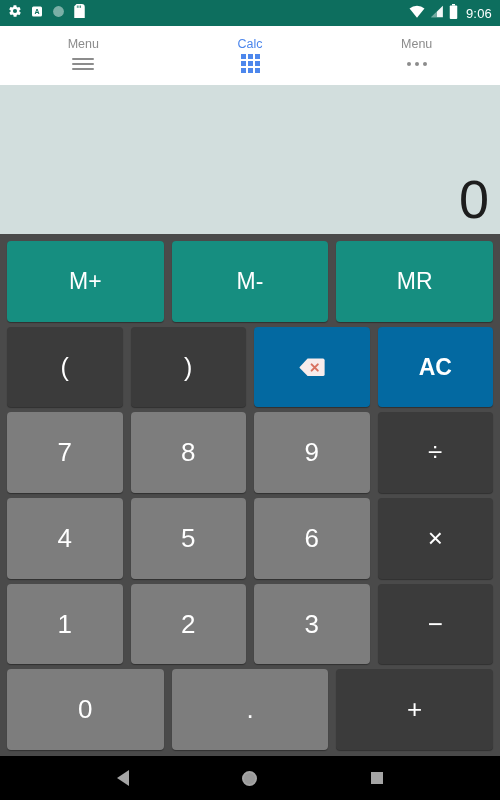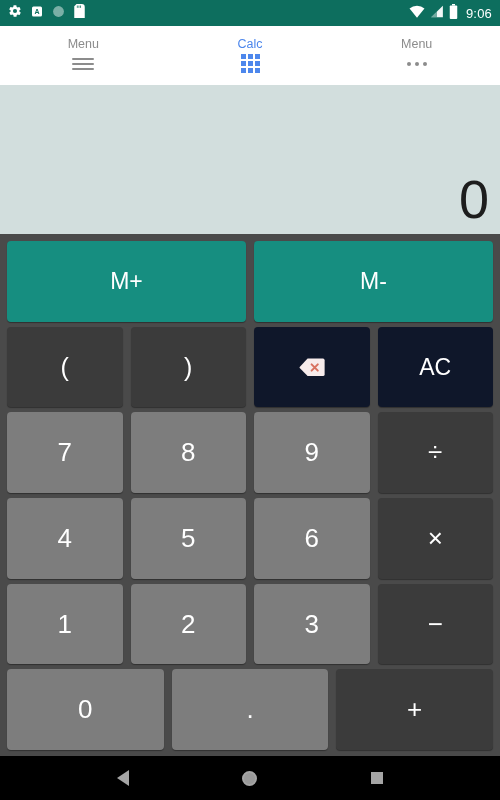--- a/index.html
+++ b/index.html
@@ -164,21 +164,21 @@
     font-size: 26px;
     cursor: pointer;
     user-select: none;
     border: none;
     box-shadow: 0 1px 1px rgba(0,0,0,.35);
     font-family: "Liberation Sans", sans-serif;
   }
   .key.num      { background: #7d7d7d; }
   .key.op       { background: #3b3b3b; }
   .key.mem      { background: #168e80; }
-  .key.danger   { background: #0f172a; }
+  .key.danger   { background: #0369a1; font-weight: bold; }
   .key.num, .key.op { font-weight: 400; }
   .key.mem, .key.danger { font-size: 23px; }
   .key.paren { font-size: 25px; }
   .key.dot { font-size: 26px; }
   .key.small { font-size: 22px; }
 
   
   .ico-backspace {
     position: relative;
     width: 26px;
@@ -323,20 +323,21 @@
 
   <div id="display">
     <div id="display-value">0</div>
   </div>
 
   <div id="keypad">
 
     <div class="key-row">
       <div class="key mem">M+</div>
       <div class="key mem">M-</div>
+      <div class="key mem">MR</div>
     </div>
 
     <div class="key-row">
       <div class="key op paren">(</div>
       <div class="key op paren">)</div>
       <div class="key danger">
         <span class="ico-backspace">
           <svg width="26" height="19" viewBox="0 0 26 19">
             <path fill="#f7eceb" d="M8.6 0.6H24a1.6 1.6 0 0 1 1.6 1.6v14.2A1.6 1.6 0 0 1 24 18H8.6L0.7 9.9a.6.6 0 0 1 0-.8z"></path>
             <path stroke="#d8715f" stroke-width="2" stroke-linecap="round" d="M12.6 6.4l6.2 6.2M18.8 6.4l-6.2 6.2"></path>

